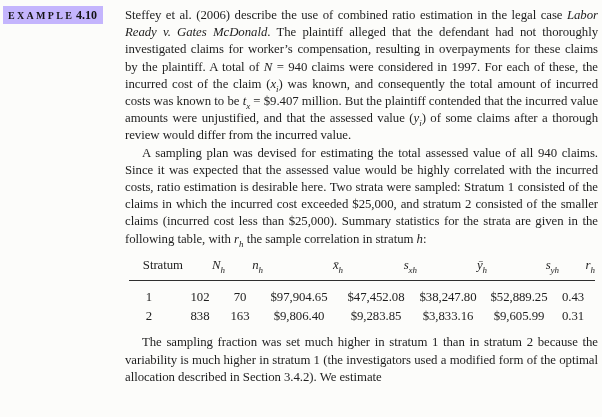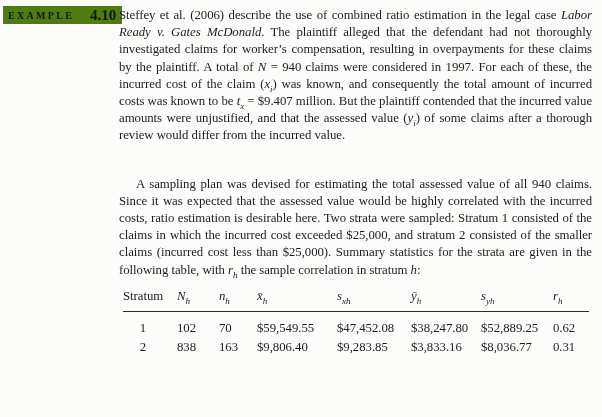--- a/index.html
+++ b/index.html
@@ -14,80 +14,80 @@
     background: #fcfcfa;
     font-family: "Liberation Serif", serif;
     color: #1e1e1e;
     overflow: hidden;
   }
   .example-badge {
     position: absolute;
     left: 3px;
     top: 6px;
     height: 18px;
-    background: #4d7c0f;
+    background: #c4b5fd;
     display: flex;
     align-items: center;
     padding: 0 6px 0 5px;
     box-sizing: border-box;
   }
   .ex-word {
     font-weight: bold;
     font-size: 10px;
     letter-spacing: 2.3px;
     color: #141414;
   }
   .ex-num {
     font-weight: bold;
-    font-size: 15px;
-    margin-left: 16px;
+    font-size: 12px;
+    margin-left: 2px;
     color: #141414;
   }
   .text-col {
     position: absolute;
-    left: 119px;
+    left: 125px;
     top: 7px;
     width: 473px;
     font-size: 12.8px;
     line-height: 17.2px;
     text-align: justify;
     letter-spacing: -0.05px;
   }
   .para { margin: 0; }
-  .para.indent { text-indent: 17px; margin-top: 31px; }
+  .para.indent { text-indent: 17px; }
   .v { font-style: italic; }
   sub.vs {
     font-style: italic;
     font-size: 9px;
     line-height: 0;
   }
   table.stats {
     border-collapse: collapse;
     table-layout: fixed;
     width: 466px;
     margin: 8px 0 8px 4px;
     font-size: 12.8px;
     text-align: center;
   }
   table.stats th {
     font-weight: normal;
-    text-align: left;
+    text-align: right;
     padding: 1px 0 6px 0;
     border-bottom: 1.4px solid #2f2f2f;
   }
   table.stats th .hm { font-style: italic; }
   table.stats th.plain .hm { font-style: normal; }
   table.stats th sub, table.stats td sub {
     font-style: italic;
     font-size: 9px;
     line-height: 0;
   }
   table.stats td {
     padding: 1px 8px 1px 0;
-    text-align: left;
+    text-align: center;
     white-space: nowrap;
   }
   table.stats td.first {
     text-align: center;
     padding-right: 14px;
   }
   table.stats tbody tr:first-child td { padding-top: 8px; }
 </style>
 </head>
 <body>
@@ -126,34 +126,35 @@
           <th><span class="hm">ȳ</span><sub>h</sub></th>
           <th><span class="hm">s</span><sub>yh</sub></th>
           <th><span class="hm">r</span><sub>h</sub></th>
         </tr>
       </thead>
       <tbody>
         <tr>
           <td class="first">1</td>
           <td>102</td>
           <td>70</td>
-          <td>$59,549.55</td>
+          <td>$97,904.65</td>
           <td>$47,452.08</td>
           <td>$38,247.80</td>
           <td>$52,889.25</td>
-          <td>0.62</td>
+          <td>0.43</td>
         </tr>
         <tr>
           <td class="first">2</td>
           <td>838</td>
           <td>163</td>
           <td>$9,806.40</td>
           <td>$9,283.85</td>
           <td>$3,833.16</td>
-          <td>$8,036.77</td>
+          <td>$9,605.99</td>
           <td>0.31</td>
         </tr>
       </tbody>
     </table>
 
+    <p class="para indent"><span>The sampling fraction was set much higher in stratum 1 than in stratum 2 because the variability is much higher in stratum 1 (the investigators used a modified form of the optimal allocation described in Section 3.4.2). We estimate</span></p>
 
   </div>
 </div>
 
 </body></html>

